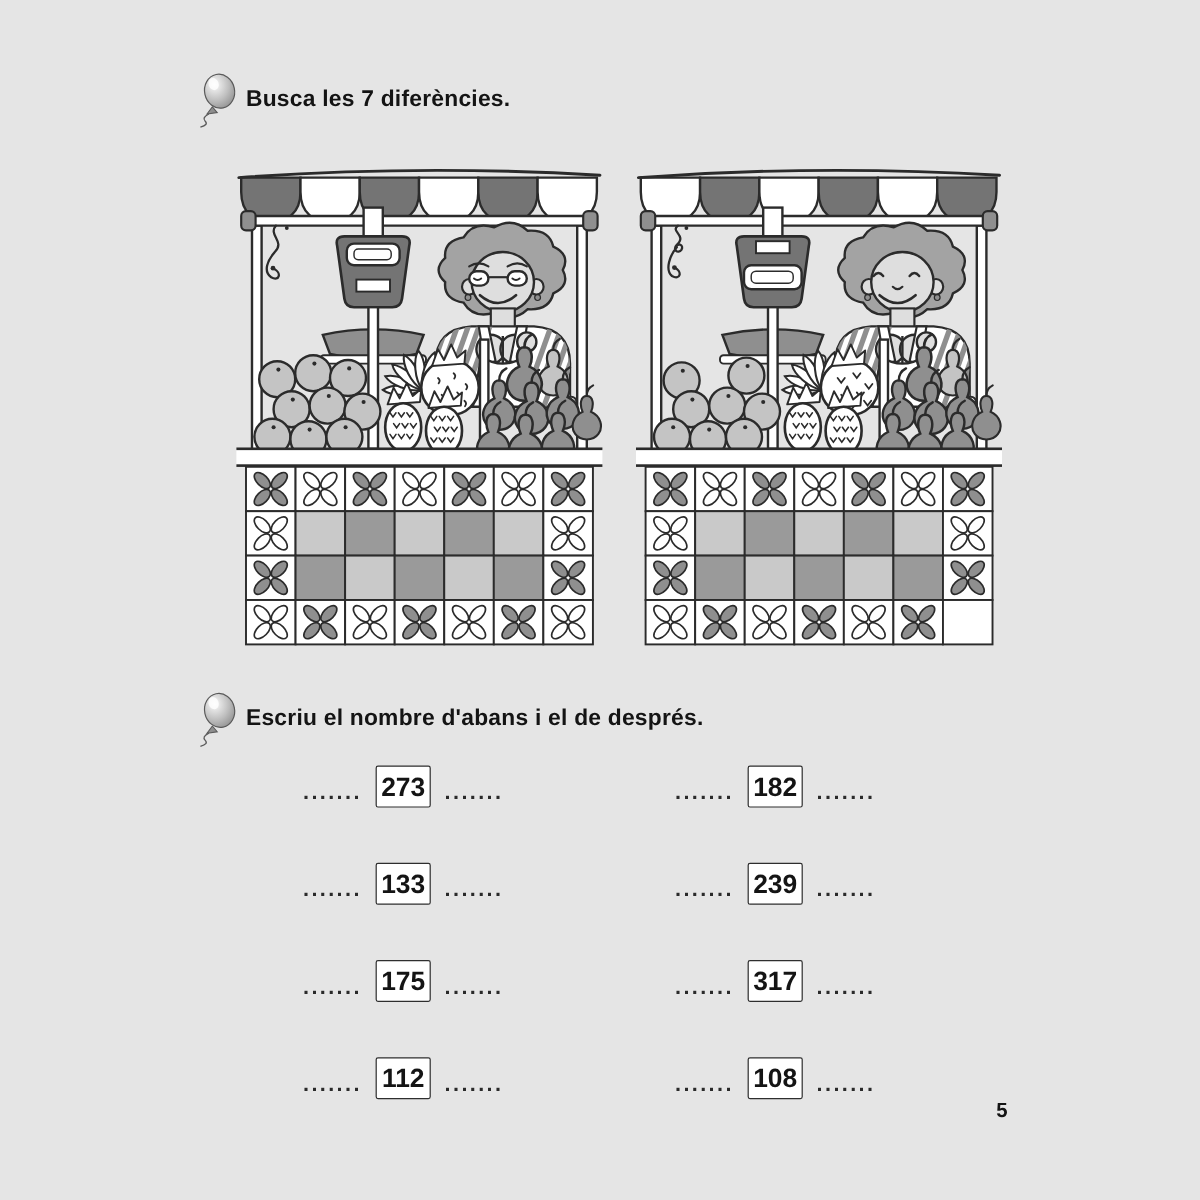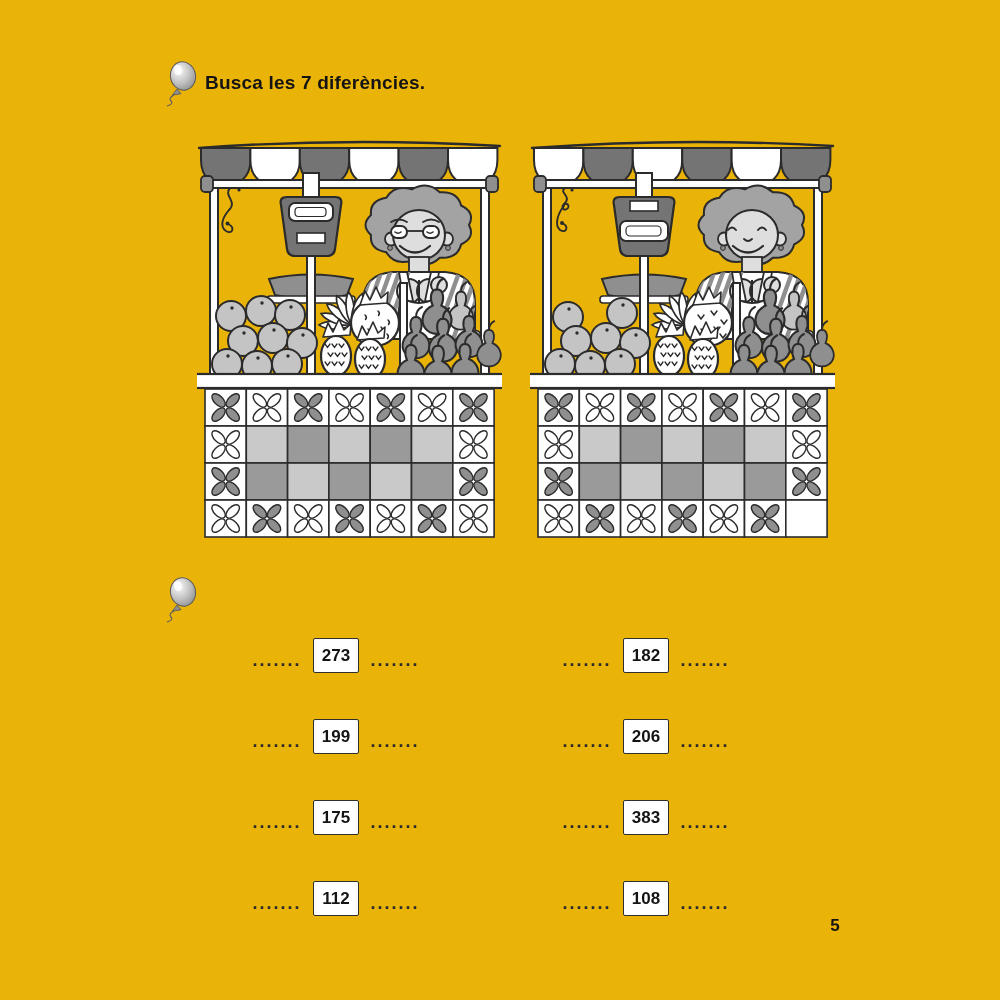--- a/index.html
+++ b/index.html
@@ -1,23 +1,23 @@
 <!DOCTYPE html>
 <html><head>
 <meta charset="utf-8">
 <style>
   html,body{margin:0;padding:0;}
   body{font-family:"Liberation Sans", sans-serif; background:#fff;}
-  #page{position:relative;width:1000px;height:1000px;background:#eab308;overflow:hidden;color:#1a1a1a;}
+  #page{position:relative;width:1000px;height:1000px;background:#e5e5e5;overflow:hidden;color:#1a1a1a;}
   .balloon{position:absolute;width:34px;height:48px;}
   .act-title{position:absolute;font-size:19px;font-weight:bold;letter-spacing:.2px;color:#141414;white-space:nowrap;}
   .stall{position:absolute;width:305px;height:410px;}
   .numrow{position:absolute;display:flex;align-items:center;gap:9px;height:37px;}
   .blank{font-size:18px;font-weight:bold;letter-spacing:2px;color:#2a2a2a;margin-top:10px;min-width:54px;text-align:center;}
-  .numbox{width:44px;height:33px;border:1.6px solid #2e2e2e;border-radius:2px;display:flex;align-items:center;justify-content:center;font-size:17px;font-weight:bold;color:#141414;background:#fff;}
+  .numbox{width:44px;height:33px;border:1.6px solid #2e2e2e;border-radius:2px;display:flex;align-items:center;justify-content:center;font-size:22px;font-weight:bold;color:#141414;background:#fff;}
   #pagenum{position:absolute;left:824px;top:916px;width:22px;text-align:center;font-size:17px;font-weight:bold;color:#141414;}
 </style>
 </head>
 <body>
 
 <div id="page">
 
   <svg class="balloon" style="left:165px;top:60px" viewBox="0 0 34 48">
     <defs>
       <radialGradient id="gB1" cx="38%" cy="28%" r="80%">
@@ -609,51 +609,52 @@
         <stop offset="0%" stop-color="#fbfbfb"></stop>
           <stop offset="60%" stop-color="#bdbdbd"></stop>
           <stop offset="100%" stop-color="#8e8e8e"></stop>
       </radialGradient>
     </defs>
     <ellipse cx="18" cy="16" rx="12.5" ry="14.2" fill="url(#gB2)" stroke="#5a5a5a" stroke-width="1" transform="rotate(-12 18 16)"></ellipse>
     <ellipse cx="13" cy="10" rx="4.2" ry="5.2" fill="#ffffff" opacity="0.8" transform="rotate(-20 13 10)"></ellipse>
     <path d="M12,29 l-4.5,6 l8.5,-1.2 Z" fill="#8e8e8e" stroke="#5a5a5a" stroke-width="0.9"></path>
     <path d="M9,35 q-6,3 -3,6 q3,3 -4,5" fill="none" stroke="#5a5a5a" stroke-width="1.1"></path>
   </svg>
+  <div class="act-title" style="left:205px;top:588px">Escriu el nombre d'abans i el de després.</div>
 
   <div class="numrow" style="left:250px;top:637px">
     <span class="blank">.......</span>
     <span class="numbox">273</span>
     <span class="blank">.......</span>
   </div>
   <div class="numrow" style="left:560px;top:637px">
     <span class="blank">.......</span>
     <span class="numbox">182</span>
     <span class="blank">.......</span>
   </div>
 
   <div class="numrow" style="left:250px;top:718px">
     <span class="blank">.......</span>
-    <span class="numbox">199</span>
+    <span class="numbox">133</span>
     <span class="blank">.......</span>
   </div>
   <div class="numrow" style="left:560px;top:718px">
     <span class="blank">.......</span>
-    <span class="numbox">206</span>
+    <span class="numbox">239</span>
     <span class="blank">.......</span>
   </div>
 
   <div class="numrow" style="left:250px;top:799px">
     <span class="blank">.......</span>
     <span class="numbox">175</span>
     <span class="blank">.......</span>
   </div>
   <div class="numrow" style="left:560px;top:799px">
     <span class="blank">.......</span>
-    <span class="numbox">383</span>
+    <span class="numbox">317</span>
     <span class="blank">.......</span>
   </div>
 
   <div class="numrow" style="left:250px;top:880px">
     <span class="blank">.......</span>
     <span class="numbox">112</span>
     <span class="blank">.......</span>
   </div>
   <div class="numrow" style="left:560px;top:880px">
     <span class="blank">.......</span>

